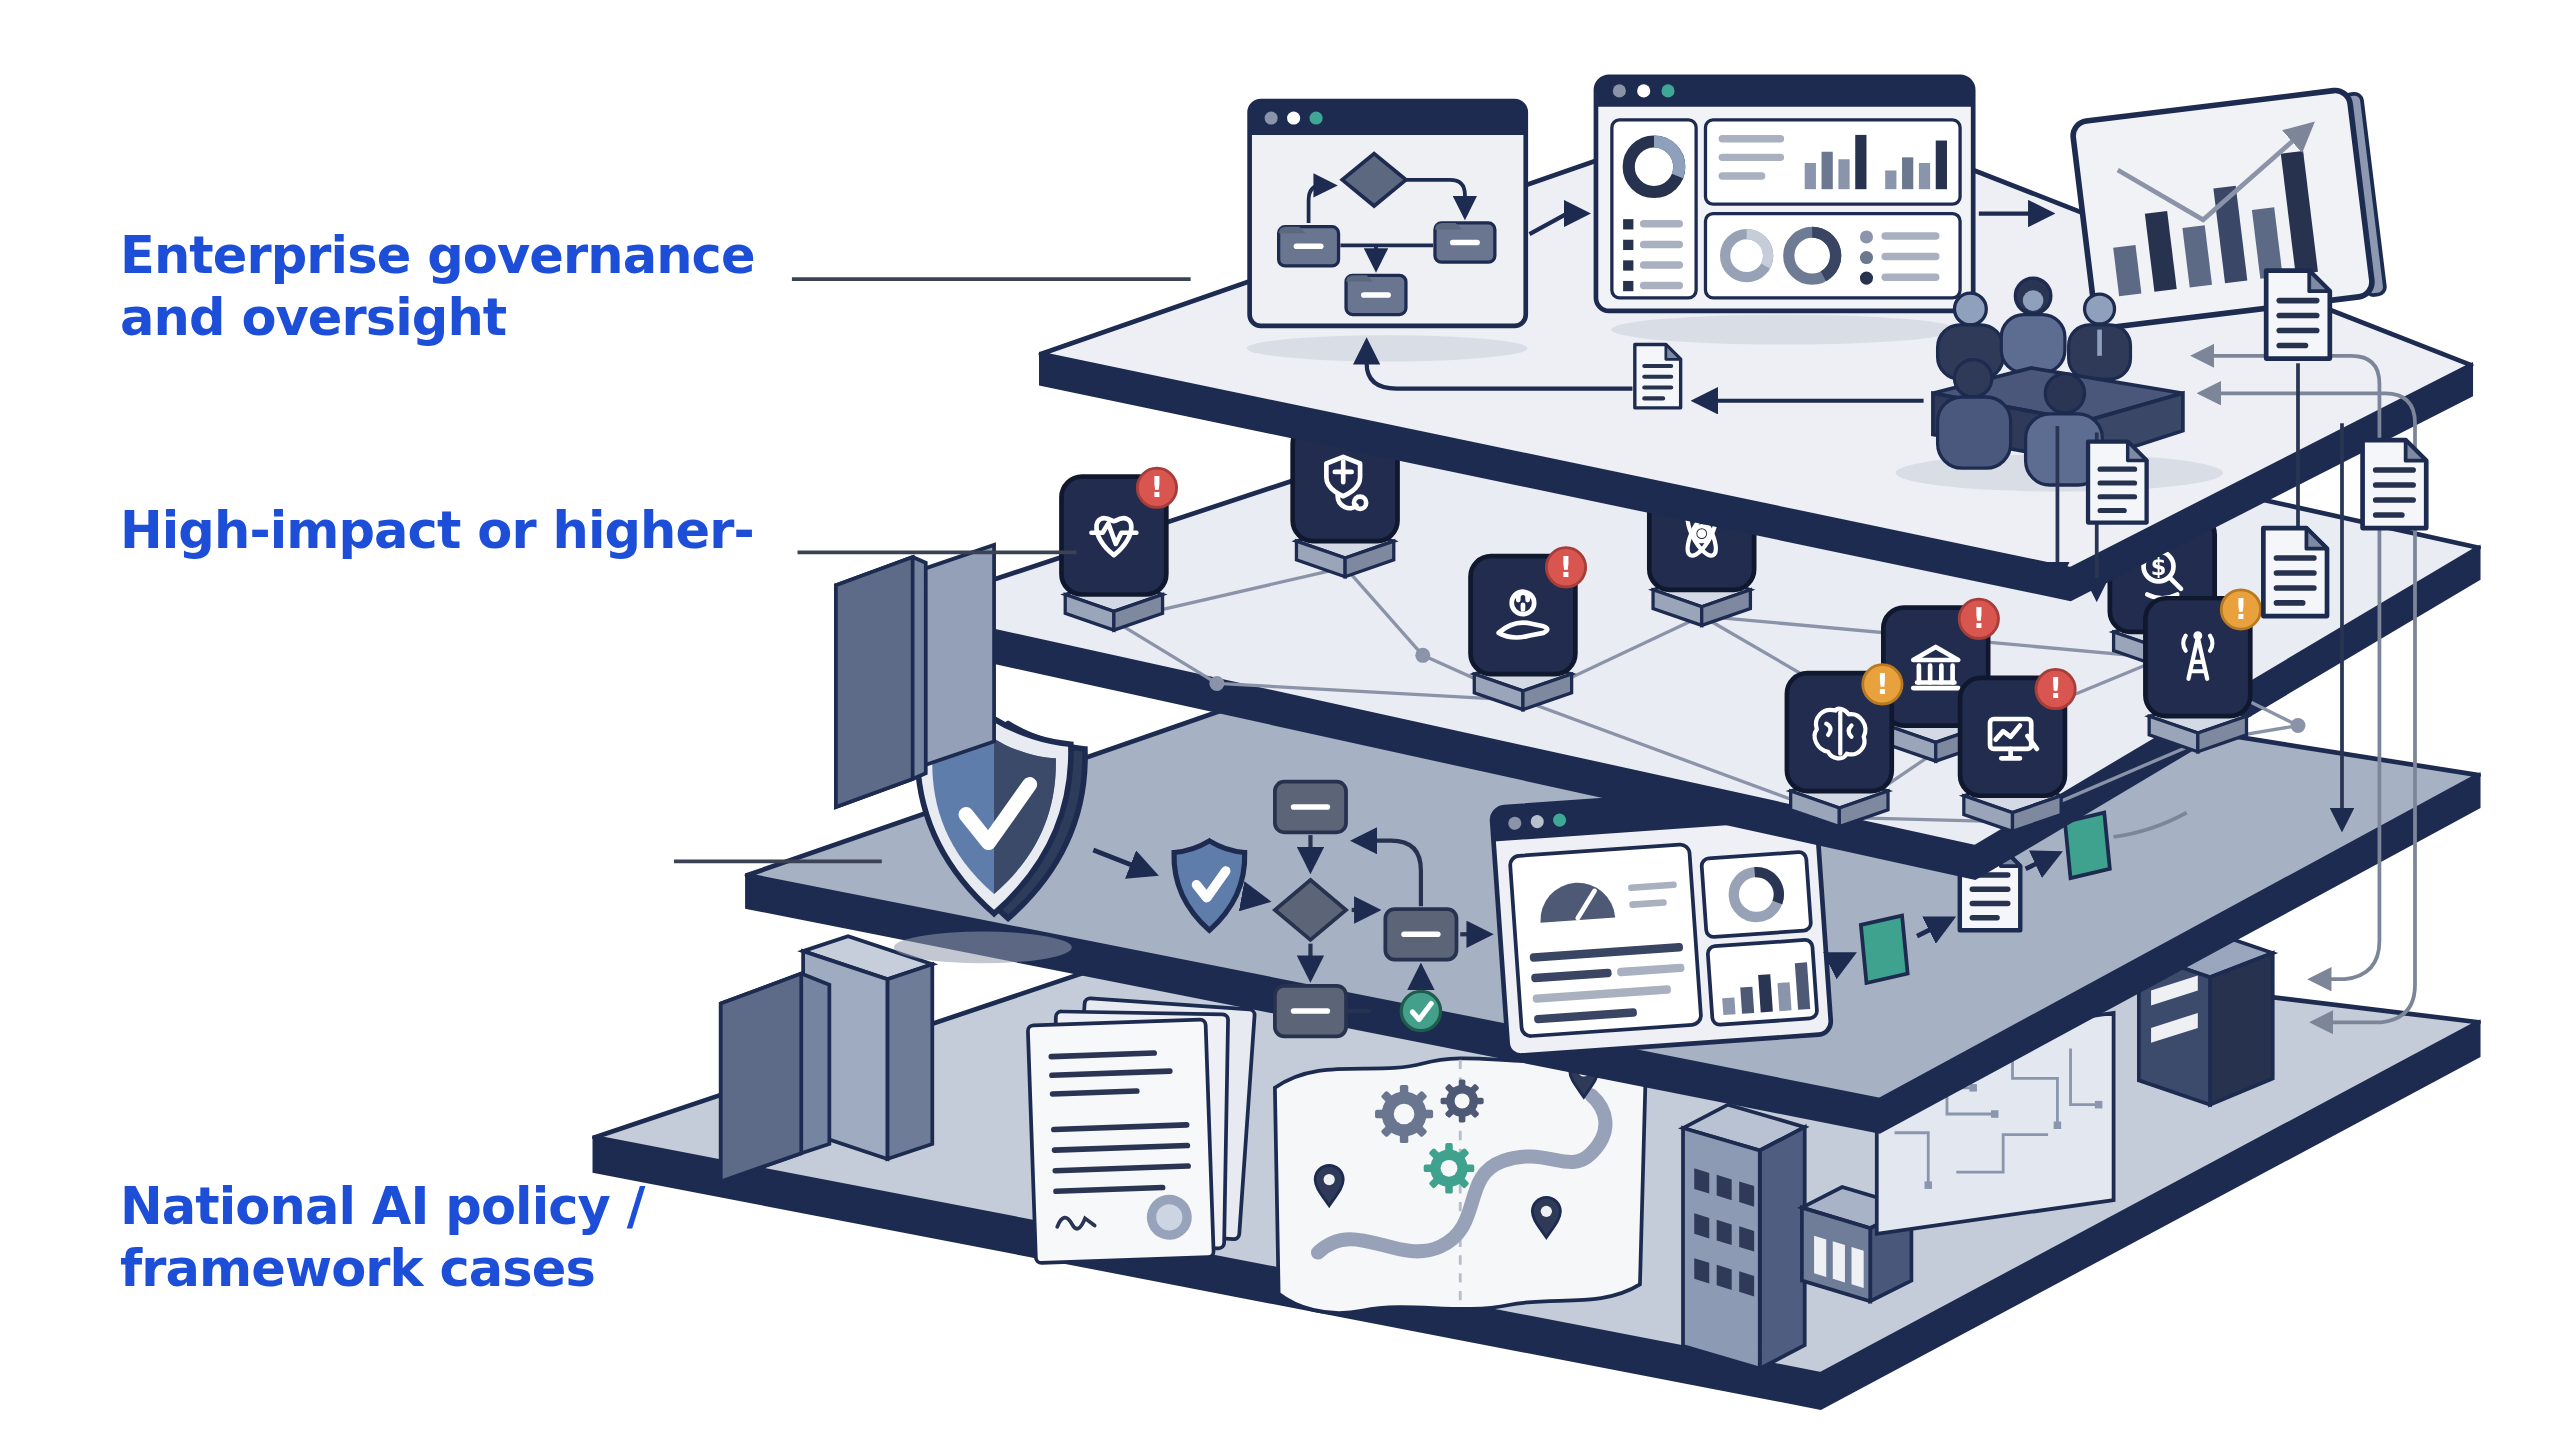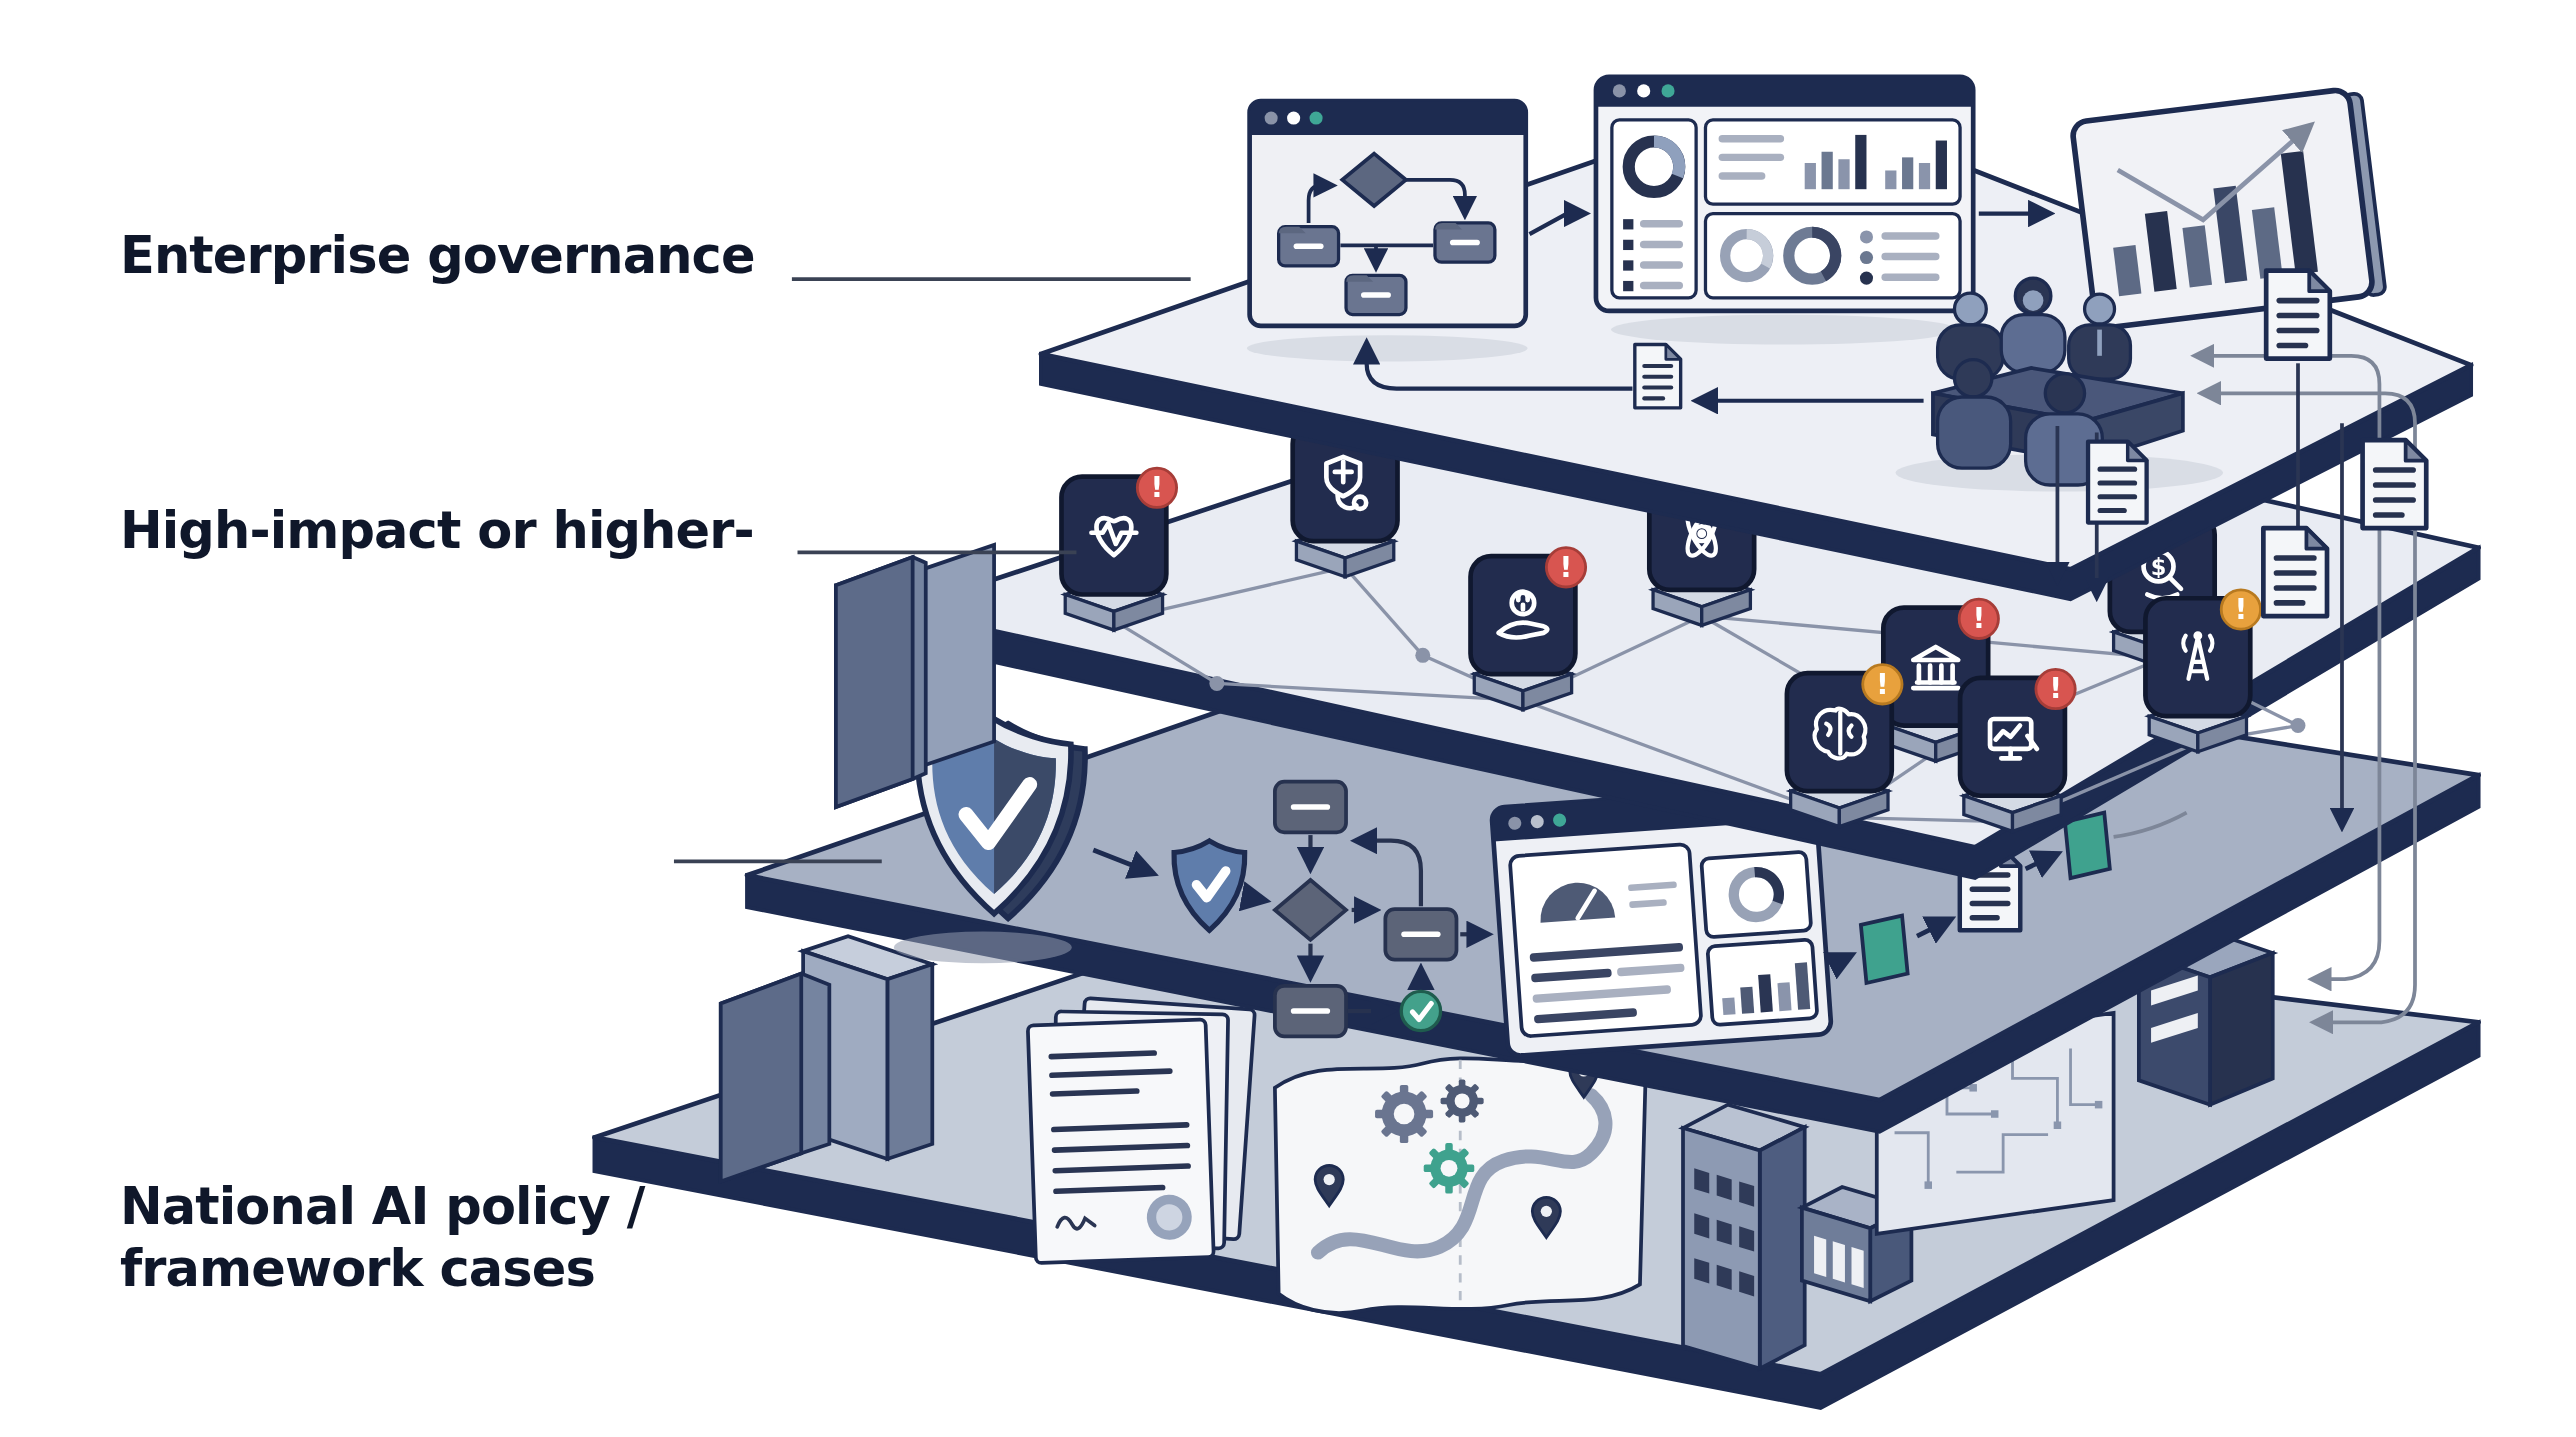--- a/index.html
+++ b/index.html
@@ -1,19 +1,19 @@
 <!DOCTYPE html>
 <html style="font-size:15px"><head>
 <meta charset="utf-8">
 <style>
   html,body{margin:0;padding:0;background:#ffffff;}
   .stage{position:relative;width:2576px;height:1438px;background:#ffffff;overflow:hidden;
          font-family:"DejaVu Sans","Liberation Sans",sans-serif;}
   .stage svg{position:absolute;left:0;top:0;}
-  .layer-label{position:absolute;color:#0f172a;font-weight:bold;font-size:51px;
+  .layer-label{position:absolute;color:#1d4ed8;font-weight:bold;font-size:51px;
                line-height:1.22;letter-spacing:-0.9px;white-space:nowrap;}
 </style>
 </head>
 <body>
 
 <div class="stage">
 
 <svg width="2576" height="1438" viewBox="0 0 2752 1536">
 <defs>
   <marker id="aN" viewBox="0 0 10 10" refX="8" refY="5" markerWidth="6.5" markerHeight="6.5" orient="auto-start-reverse">
@@ -573,20 +573,21 @@
 
 <g stroke="#3a4254" stroke-width="4">
   <line x1="846" y1="298" x2="1272" y2="298"></line>
   <line x1="852" y1="590" x2="1150" y2="590"></line>
   <line x1="720" y1="920" x2="942" y2="920"></line>
 </g>
 </svg>
 
 <div class="layer-label" style="left:120px;top:225px;">
   <div>Enterprise governance</div>
+  <div>and oversight</div>
 </div>
 <div class="layer-label" style="left:120px;top:500px;">
   <div>High-impact or higher-</div>
 </div>
 <div class="layer-label" style="left:120px;top:807px;">
 </div>
 <div class="layer-label" style="left:120px;top:1134px;margin-top:42px;">
   <div>National AI policy /</div>
   <div>framework cases</div>
 </div>

